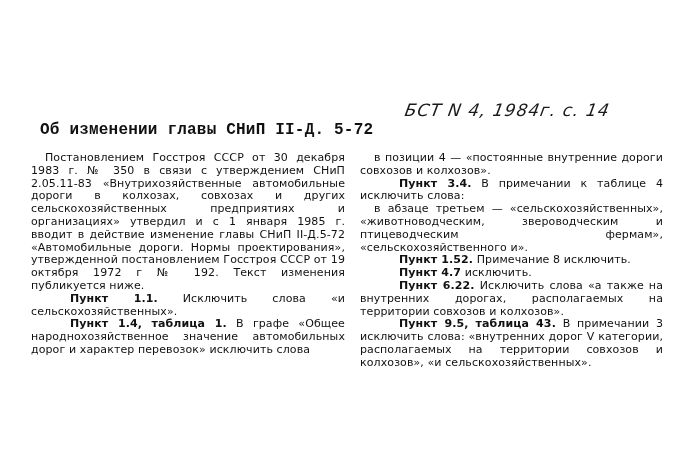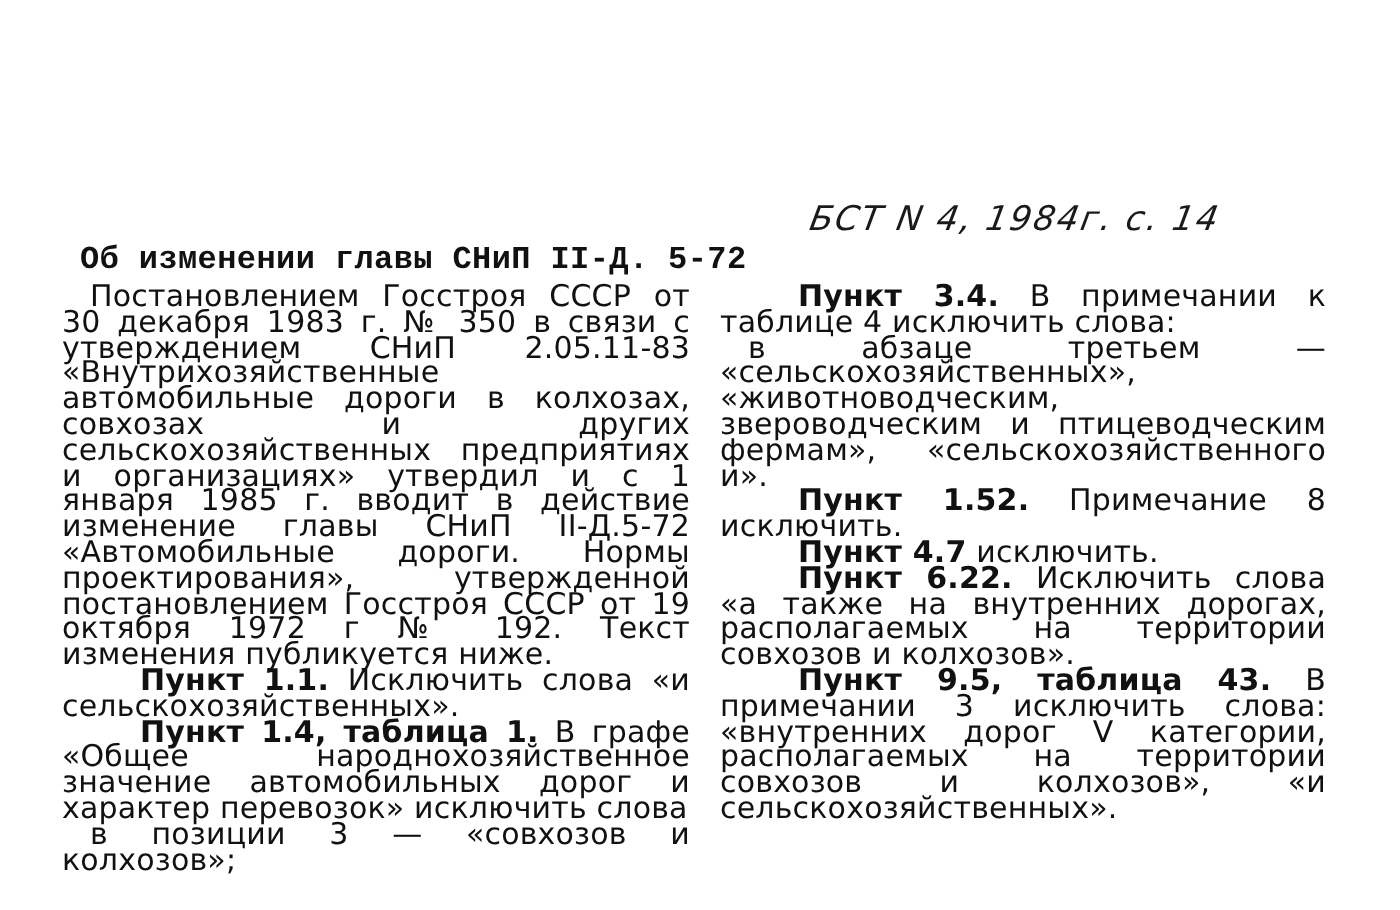--- a/index.html
+++ b/index.html
@@ -9,44 +9,44 @@
     font-family:"DejaVu Sans", sans-serif; font-style:italic;
     font-size:17px; letter-spacing:1px; color:#1a1a1a;
     transform: skewX(-10deg);
   }
   .title {
     position:absolute; left:40px; top:121px;
     font-family:Liberation Mono, monospace; font-weight:bold;
     font-size:16px; letter-spacing:0.2px; color:#111;
   }
   .col {
-    position:absolute; top:142px;
-    font-family:"DejaVu Sans", sans-serif; font-size:15px;
+    position:absolute; top:152px;
+    font-family:"DejaVu Sans", sans-serif; font-size:11px;
     line-height:12.8px; text-align:justify; color:#111;
     letter-spacing:0.1px;
   }
   .col.left { left:31px; width:314px; }
   .col.right { left:360px; width:303px; }
   .col p { margin:0; text-indent:14px; }
   .b { font-weight:bold;margin-left:25px; }
 </style>
 </head>
 <body>
 
 <div class="handnote">БСТ N 4, 1984г. с. 14</div>
 
 <div class="title">Об изменении главы СНиП II-Д. 5-72</div>
 
 <div class="col left">
   <p><span>Постановлением Госстроя СССР от 30 декабря 1983 г. № 350 в связи с утверждением СНиП 2.05.11-83 «Внутрихозяйственные автомобильные дороги в колхозах, совхозах и других сельскохозяйственных предприятиях и организациях» утвердил и с 1 января 1985 г. вводит в действие изменение главы СНиП II-Д.5-72 «Автомобильные дороги. Нормы проектирования», утвержденной постановлением Госстроя СССР от 19 октября 1972 г № 192. Текст изменения публикуется ниже.</span></p>
   <p><span class="b">Пункт 1.1.</span><span> Исключить слова «и сельскохозяйственных».</span></p>
   <p><span class="b">Пункт 1.4, таблица 1.</span><span> В графе «Общее народнохозяйственное значение автомобильных дорог и характер перевозок» исключить слова</span></p>
-  <p><span>в позиции 3 — «совхозов и колхозов»;</span></p>
 </div>
 
 <div class="col right">
+  <p><span>в позиции 4 — «постоянные внутренние дороги совхозов и колхозов».</span></p>
   <p><span class="b">Пункт 3.4.</span><span> В примечании к таблице 4 исключить слова:</span></p>
   <p><span>в абзаце третьем — «сельскохозяйственных», «животноводческим, звероводческим и птицеводческим фермам», «сельскохозяйственного и».</span></p>
   <p><span class="b">Пункт 1.52.</span><span> Примечание 8 исключить.</span></p>
   <p><span class="b">Пункт 4.7</span><span> исключить.</span></p>
   <p><span class="b">Пункт 6.22.</span><span> Исключить слова «а также на внутренних дорогах, располагаемых на территории совхозов и колхозов».</span></p>
   <p><span class="b">Пункт 9.5, таблица 43.</span><span> В примечании 3 исключить слова: «внутренних дорог V категории, располагаемых на территории совхозов и колхозов», «и сельскохозяйственных».</span></p>
 </div>
 
 </body></html>

